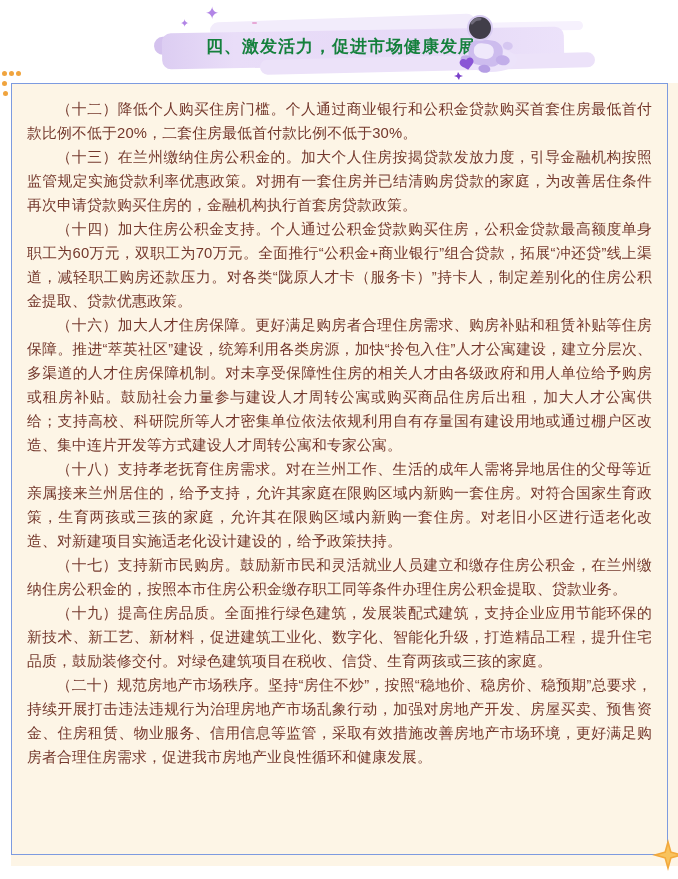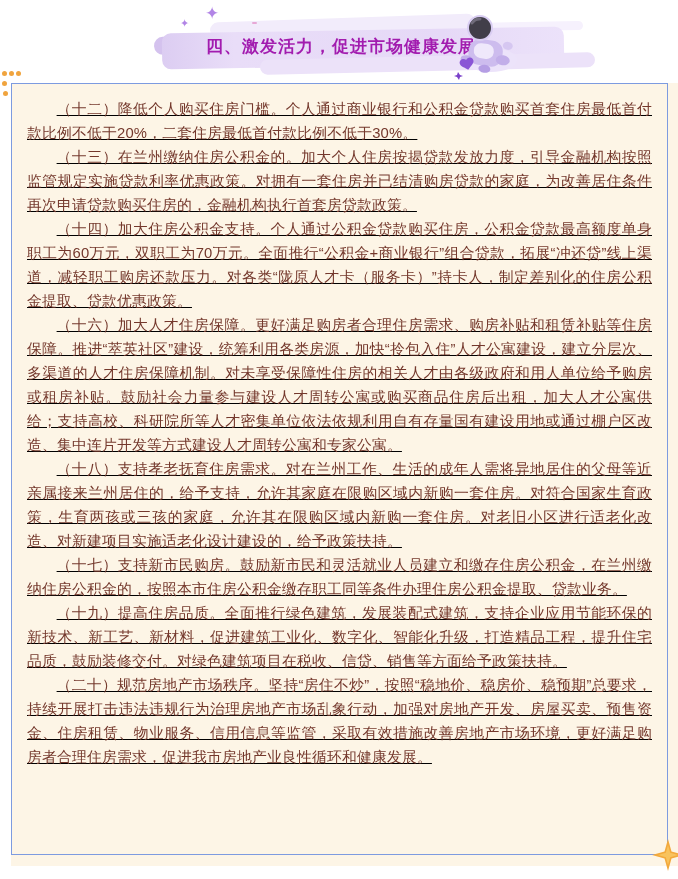--- a/index.html
+++ b/index.html
@@ -30,21 +30,21 @@
     position:absolute;left:6px;top:30px;width:46px;height:18px;
     background:#d4c2ee;border-radius:9px 2px 2px 9px;transform:rotate(-3deg);
   }
   .streak-bottom{
     position:absolute;left:112px;top:50px;width:335px;height:15px;
     background:#ece2f9;border-radius:8px;transform:rotate(-1.3deg);
   }
   .banner-title{
     position:absolute;left:58px;top:29px;margin:0;
     font-size:17px;font-weight:bold;letter-spacing:1px;
-    color:#a21caf;white-space:nowrap;
+    color:#15803d;white-space:nowrap;
   }
   .sparkle{position:absolute;color:#b285e6;line-height:1;}
   .sparkle.s1{left:32px;top:12px;font-size:11px;}
   .sparkle.s2{left:57px;top:-1px;font-size:17px;}
   .pink-dash{
     position:absolute;left:104px;top:16px;width:5px;height:2px;
     background:#e7a8d6;border-radius:2px;
   }
   .astronaut{position:absolute;left:303px;top:6px;width:72px;height:68px;}
 
@@ -64,21 +64,20 @@
     position:absolute;left:11px;top:83px;right:0;bottom:13px;
     background:#fdf5e6;
   }
   .panel-inner{
     position:absolute;left:0;top:0;right:10px;bottom:11px;
     border:1px solid #7d9be0;
     background:#fdf5e6;
     padding:13px 15px 0 15px;
     box-sizing:border-box;
     overflow:hidden;
-    text-decoration:underline;
   }
   .panel-inner p{
     margin:0;
     font-size:14.8px;
     line-height:24px;
     text-indent:2em;
     text-align:justify;
     color:#74382c;
     letter-spacing:0.2px;
   }
@@ -130,21 +129,21 @@
   </div>
 
   <div class="panel">
     <div class="panel-inner">
       <p>（十二）降低个人购买住房门槛。个人通过商业银行和公积金贷款购买首套住房最低首付款比例不低于20%，二套住房最低首付款比例不低于30%。</p>
       <p>（十三）在兰州缴纳住房公积金的。加大个人住房按揭贷款发放力度，引导金融机构按照监管规定实施贷款利率优惠政策。对拥有一套住房并已结清购房贷款的家庭，为改善居住条件再次申请贷款购买住房的，金融机构执行首套房贷款政策。</p>
       <p>（十四）加大住房公积金支持。个人通过公积金贷款购买住房，公积金贷款最高额度单身职工为60万元，双职工为70万元。全面推行“公积金+商业银行”组合贷款，拓展“冲还贷”线上渠道，减轻职工购房还款压力。对各类“陇原人才卡（服务卡）”持卡人，制定差别化的住房公积金提取、贷款优惠政策。</p>
       <p>（十六）加大人才住房保障。更好满足购房者合理住房需求、购房补贴和租赁补贴等住房保障。推进“萃英社区”建设，统筹利用各类房源，加快“拎包入住”人才公寓建设，建立分层次、多渠道的人才住房保障机制。对未享受保障性住房的相关人才由各级政府和用人单位给予购房或租房补贴。鼓励社会力量参与建设人才周转公寓或购买商品住房后出租，加大人才公寓供给；支持高校、科研院所等人才密集单位依法依规利用自有存量国有建设用地或通过棚户区改造、集中连片开发等方式建设人才周转公寓和专家公寓。</p>
       <p>（十八）支持孝老抚育住房需求。对在兰州工作、生活的成年人需将异地居住的父母等近亲属接来兰州居住的，给予支持，允许其家庭在限购区域内新购一套住房。对符合国家生育政策，生育两孩或三孩的家庭，允许其在限购区域内新购一套住房。对老旧小区进行适老化改造、对新建项目实施适老化设计建设的，给予政策扶持。</p>
       <p>（十七）支持新市民购房。鼓励新市民和灵活就业人员建立和缴存住房公积金，在兰州缴纳住房公积金的，按照本市住房公积金缴存职工同等条件办理住房公积金提取、贷款业务。</p>
-      <p>（十九）提高住房品质。全面推行绿色建筑，发展装配式建筑，支持企业应用节能环保的新技术、新工艺、新材料，促进建筑工业化、数字化、智能化升级，打造精品工程，提升住宅品质，鼓励装修交付。对绿色建筑项目在税收、信贷、销售等方面给予政策扶持。</p>
+      <p>（十九）提高住房品质。全面推行绿色建筑，发展装配式建筑，支持企业应用节能环保的新技术、新工艺、新材料，促进建筑工业化、数字化、智能化升级，打造精品工程，提升住宅品质，鼓励装修交付。对绿色建筑项目在税收、信贷、生育两孩或三孩的家庭。</p>
       <p>（二十）规范房地产市场秩序。坚持“房住不炒”，按照“稳地价、稳房价、稳预期”总要求，持续开展打击违法违规行为治理房地产市场乱象行动，加强对房地产开发、房屋买卖、预售资金、住房租赁、物业服务、信用信息等监管，采取有效措施改善房地产市场环境，更好满足购房者合理住房需求，促进我市房地产业良性循环和健康发展。</p>
     </div>
 
     <svg class="corner-star" viewBox="0 0 32 32" xmlns="http://www.w3.org/2000/svg">
       <path d="M16 0 L19.5 12.5 L32 16 L19.5 19.5 L16 32 L12.5 19.5 L0 16 L12.5 12.5 Z" fill="#f3a93c"></path>
       <path d="M16 6 L18.2 13.8 L26 16 L18.2 18.2 L16 26 L13.8 18.2 L6 16 L13.8 13.8 Z" fill="#f8c35e"></path>
     </svg>
   </div>
 
 </div>

